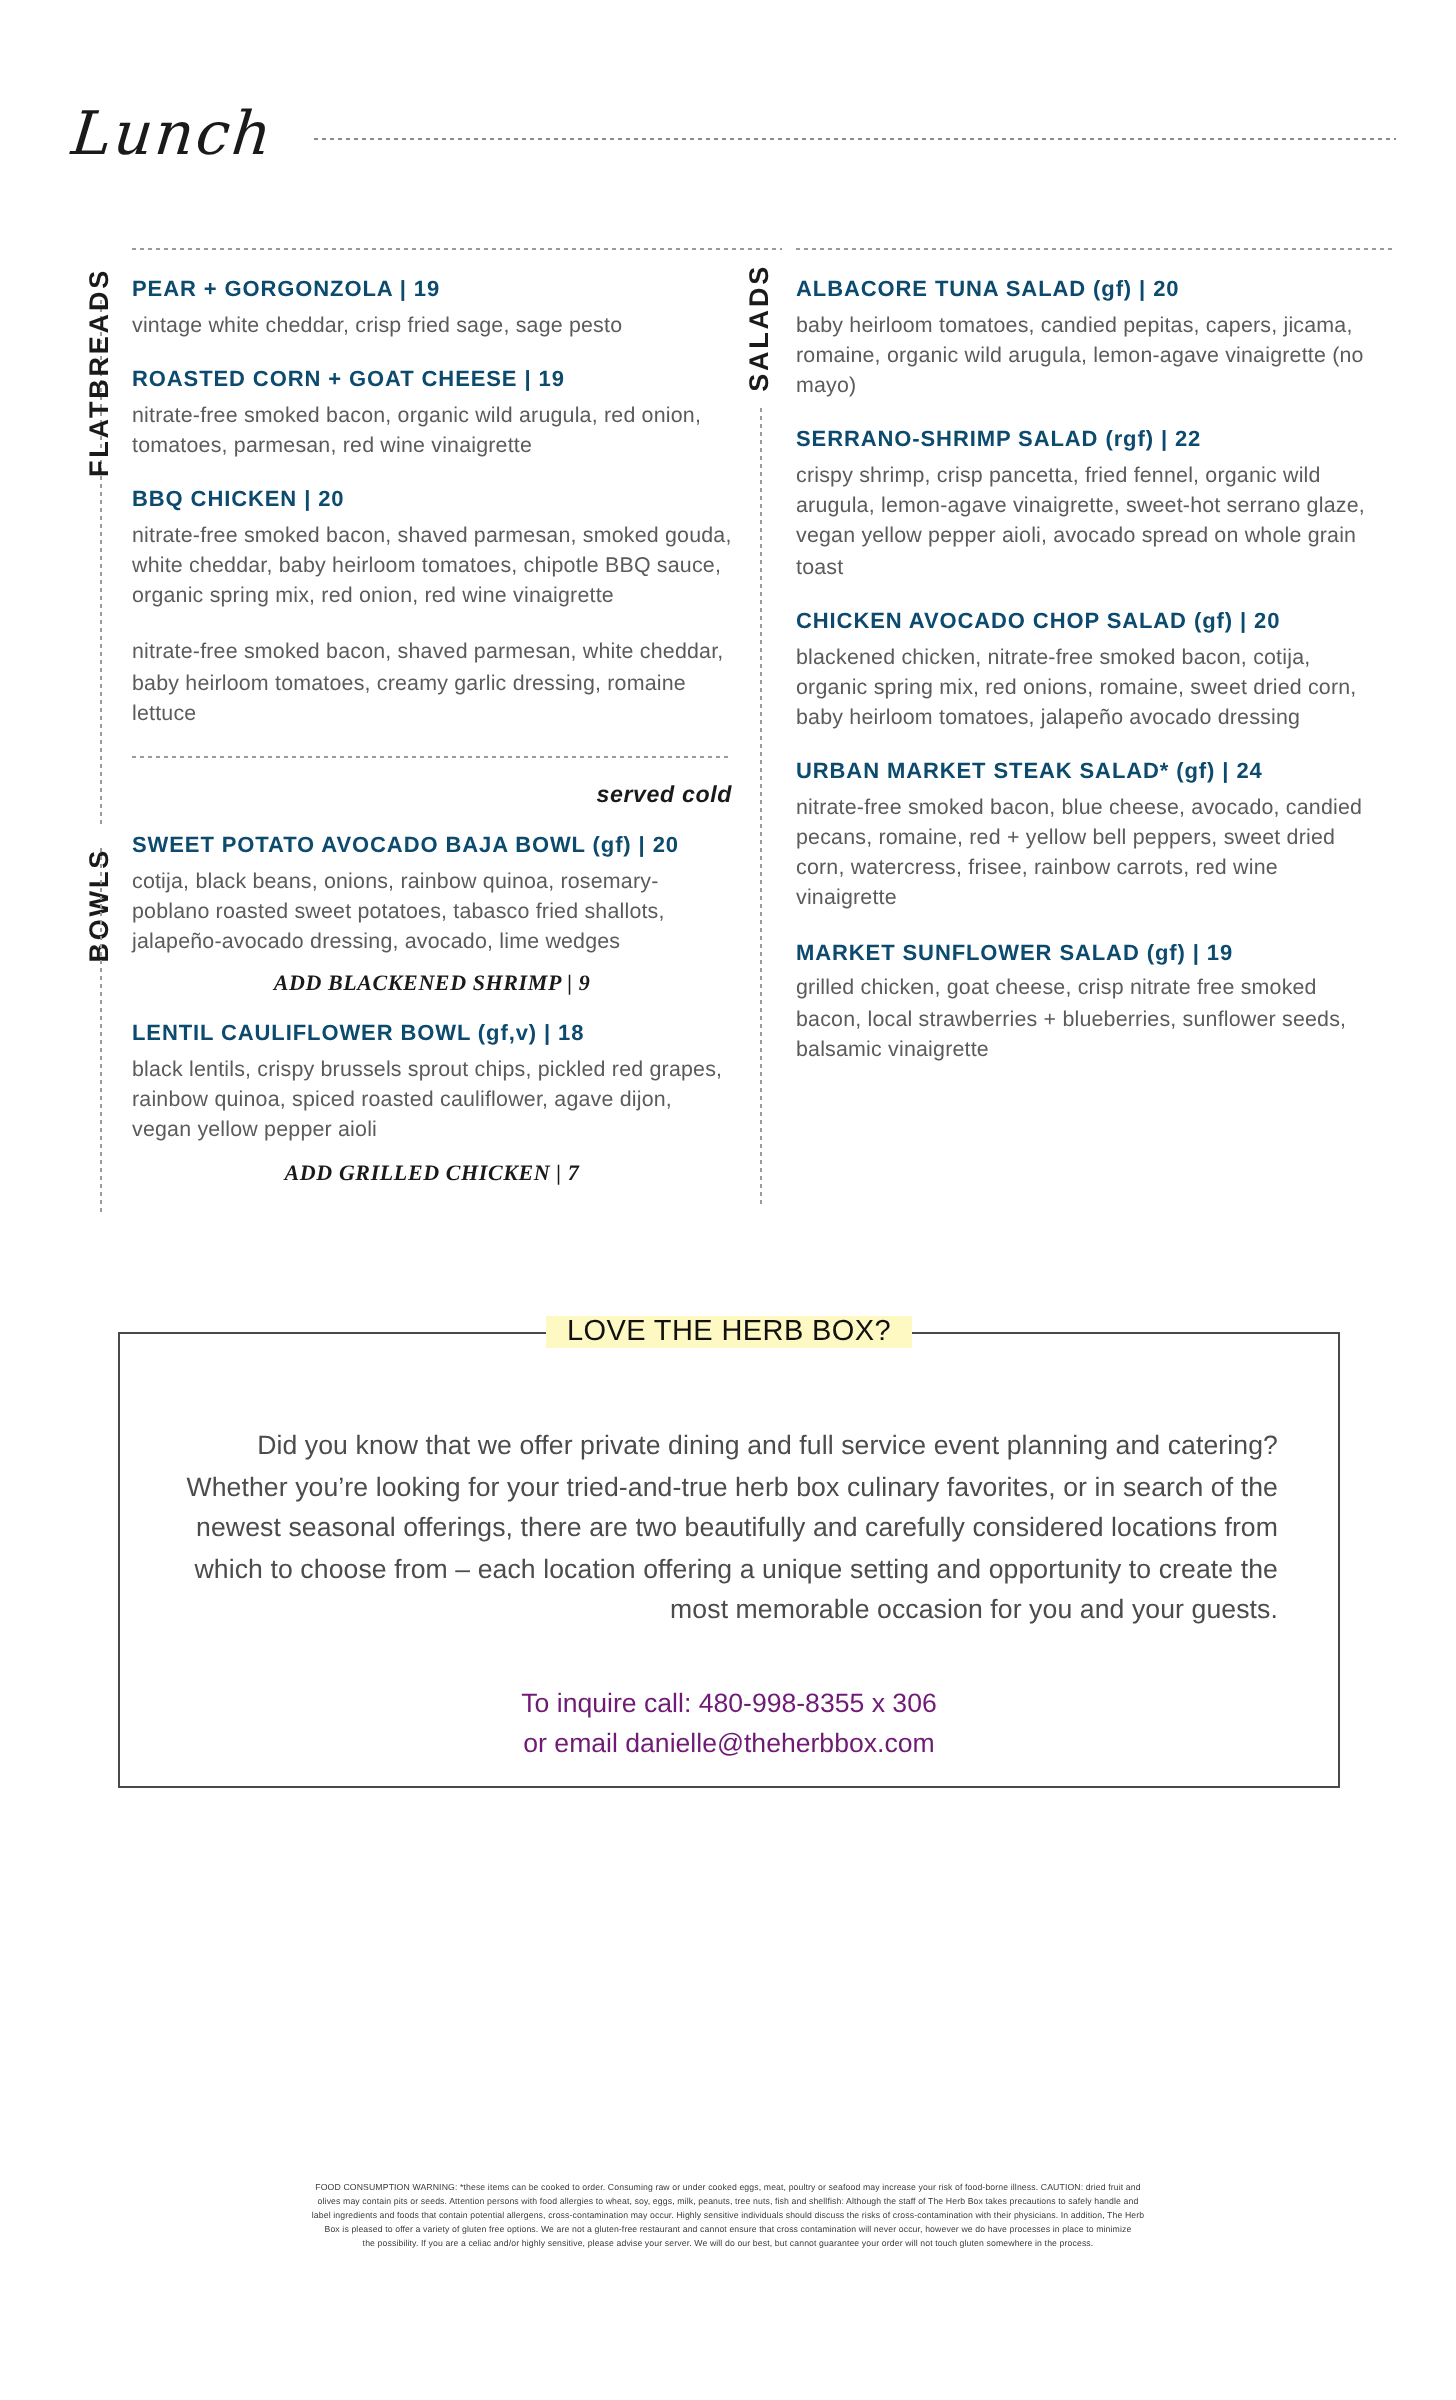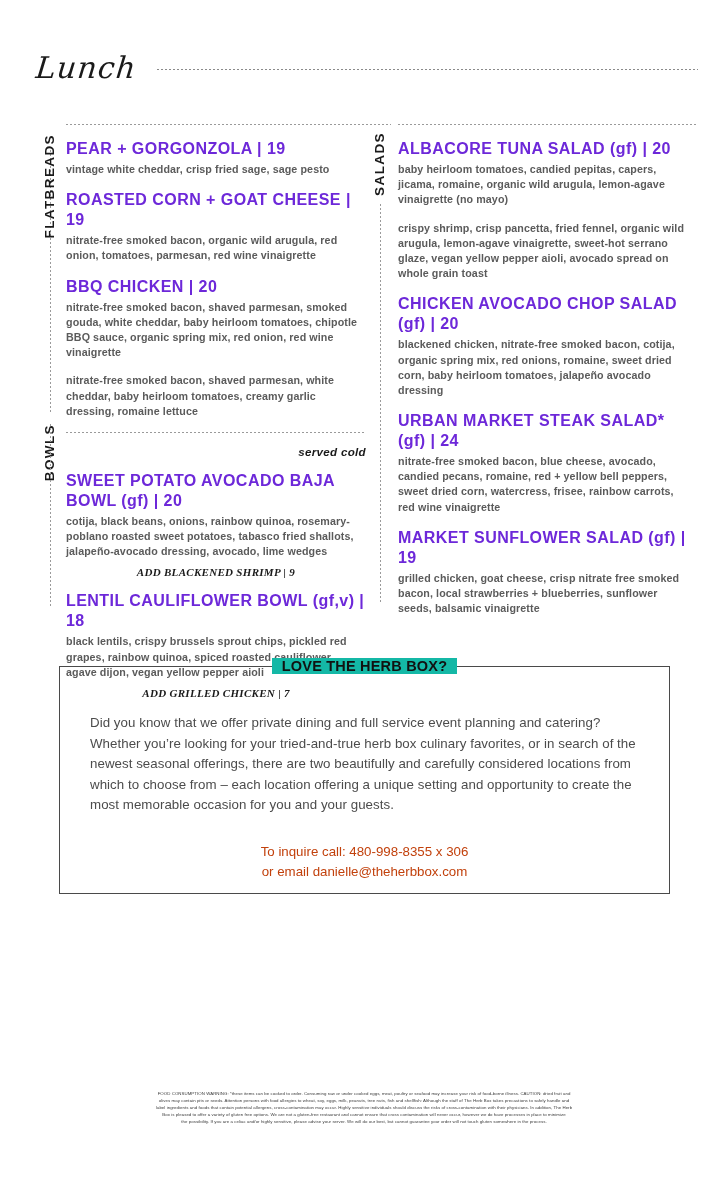--- a/index.html
+++ b/index.html
@@ -55,50 +55,50 @@
     color: #1a1a1a; white-space: nowrap;
   }
   .lbl-flat { top: 10px; }
   .lbl-bowls { top: 300px; }
   .lbl-salads { top: 8px; }
 
   .section-gap { height: 14px; }
 
   .item { margin-bottom: 13px; }
   .item-name {
-    font-size: 16px; font-weight: 700; letter-spacing: 0.45px;
-    color: #6d28d9; margin: 0 0 3px 0; line-height: 1.25;
+    font-size: 11px; font-weight: 700; letter-spacing: 0.45px;
+    color: #0c4a6e; margin: 0 0 3px 0; line-height: 1.25;
   }
   .item-desc {
-    font-size: 10.7px; font-weight: 700; line-height: 1.42;
+    font-size: 10.7px; font-weight: 400; line-height: 1.42;
     color: #5b5b5b; margin: 0; letter-spacing: 0.1px;
   }
   .served-cold {
     text-align: right; font-size: 11.6px; font-style: italic; font-weight: 700;
     color: #1a1a1a; margin: 12px 0 13px 0; letter-spacing: 0.3px;
   }
   .addon {
     text-align: center; font-size: 11px; font-style: italic; font-weight: 700;
     color: #1a1a1a; margin: 7px 0 0 0; letter-spacing: 0.3px; font-family: Liberation Serif, serif;
   }
 
   .bowls-divider { margin: 10px 0 0 0; }
 
   
   .promo { position: absolute; left: 59px; top: 666px; width: 611px; height: 228px;
     border: 1px solid #4a4a4a; }
   .promo-title-wrap { position: absolute; top: -9px; left: 0; right: 0;
     display: flex; align-items: center; justify-content: center; gap: 12px; }
   .promo-line { height: 1px; background: #4a4a4a; width: 196px; }
-  .promo-title { background: #14b8a6; padding: 0 10px; font-size: 14.5px; font-weight: 700;
+  .promo-title { background: #fef9c3; padding: 0 10px; font-size: 14.5px; font-weight: 400;
     letter-spacing: 0.2px; color: #111; white-space: nowrap; }
-  .promo-body { padding: 46px 30px 0 30px; text-align: left;
+  .promo-body { padding: 46px 30px 0 30px; text-align: right;
     font-size: 13.3px; line-height: 1.55; color: #4c4c4c; letter-spacing: 0.05px; }
   .promo-contact { padding: 26px 30px 0 30px; text-align: center;
-    font-size: 13.3px; line-height: 1.5; color: #c2410c; }
+    font-size: 13.3px; line-height: 1.5; color: #701a75; }
 
   
   .footer { position: absolute; left: 26px; right: 26px; top: 1090px;
     text-align: center; font-size: 4.35px; line-height: 1.62; color: #3b3b3b;
     letter-spacing: 0.06px; }
   .footer p { margin: 0; }
 </style>
 </head>
 <body>
 
@@ -157,20 +157,21 @@
       <div class="vrail vrail-salads"></div>
       <div class="side-label lbl-salads">SALADS</div>
 
       <div class="section-gap"></div>
 
       <div class="item">
         <p class="item-name">ALBACORE TUNA SALAD (gf)  |  20</p>
         <p class="item-desc">baby heirloom tomatoes, candied pepitas, capers, jicama, romaine, organic wild arugula, lemon-agave vinaigrette (no mayo)</p>
       </div>
       <div class="item">
+        <p class="item-name">SERRANO-SHRIMP SALAD (rgf)  |  22</p>
         <p class="item-desc">crispy shrimp, crisp pancetta, fried fennel, organic wild arugula, lemon-agave vinaigrette, sweet-hot serrano glaze, vegan yellow pepper aioli, avocado spread on whole grain toast</p>
       </div>
       <div class="item">
         <p class="item-name">CHICKEN AVOCADO CHOP SALAD (gf)  |  20</p>
         <p class="item-desc">blackened chicken, nitrate-free smoked bacon, cotija, organic spring mix, red onions, romaine, sweet dried corn, baby heirloom tomatoes, jalapeño avocado dressing</p>
       </div>
       <div class="item">
         <p class="item-name">URBAN MARKET STEAK SALAD* (gf)  |  24</p>
         <p class="item-desc">nitrate-free smoked bacon, blue cheese, avocado, candied pecans, romaine, red + yellow  bell peppers, sweet dried corn, watercress, frisee, rainbow carrots, red wine vinaigrette</p>
       </div>

